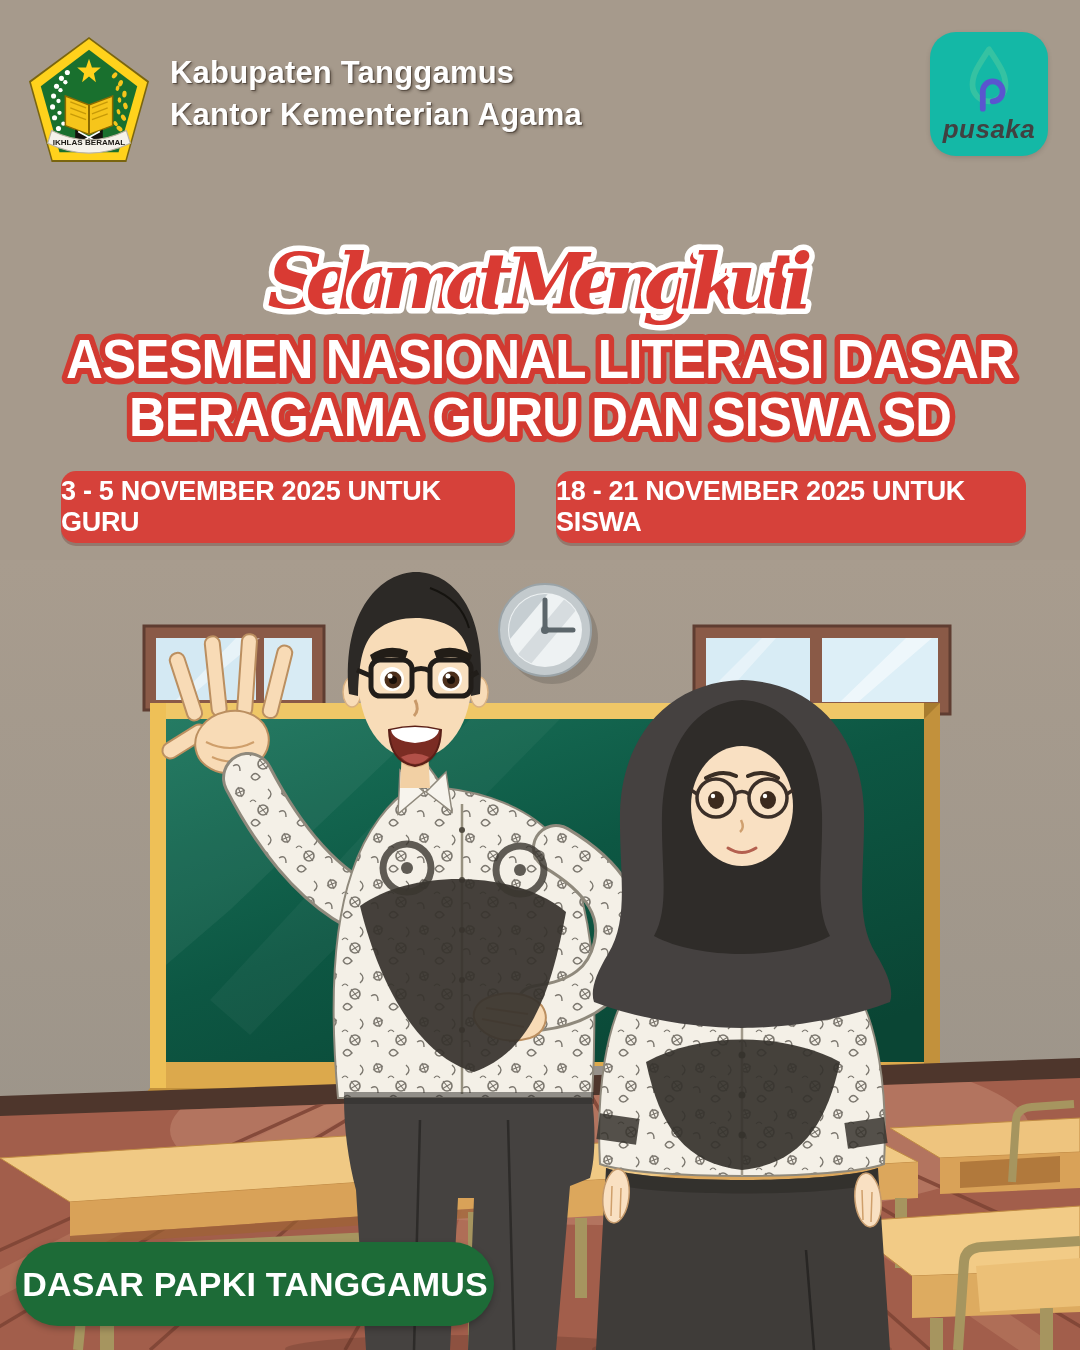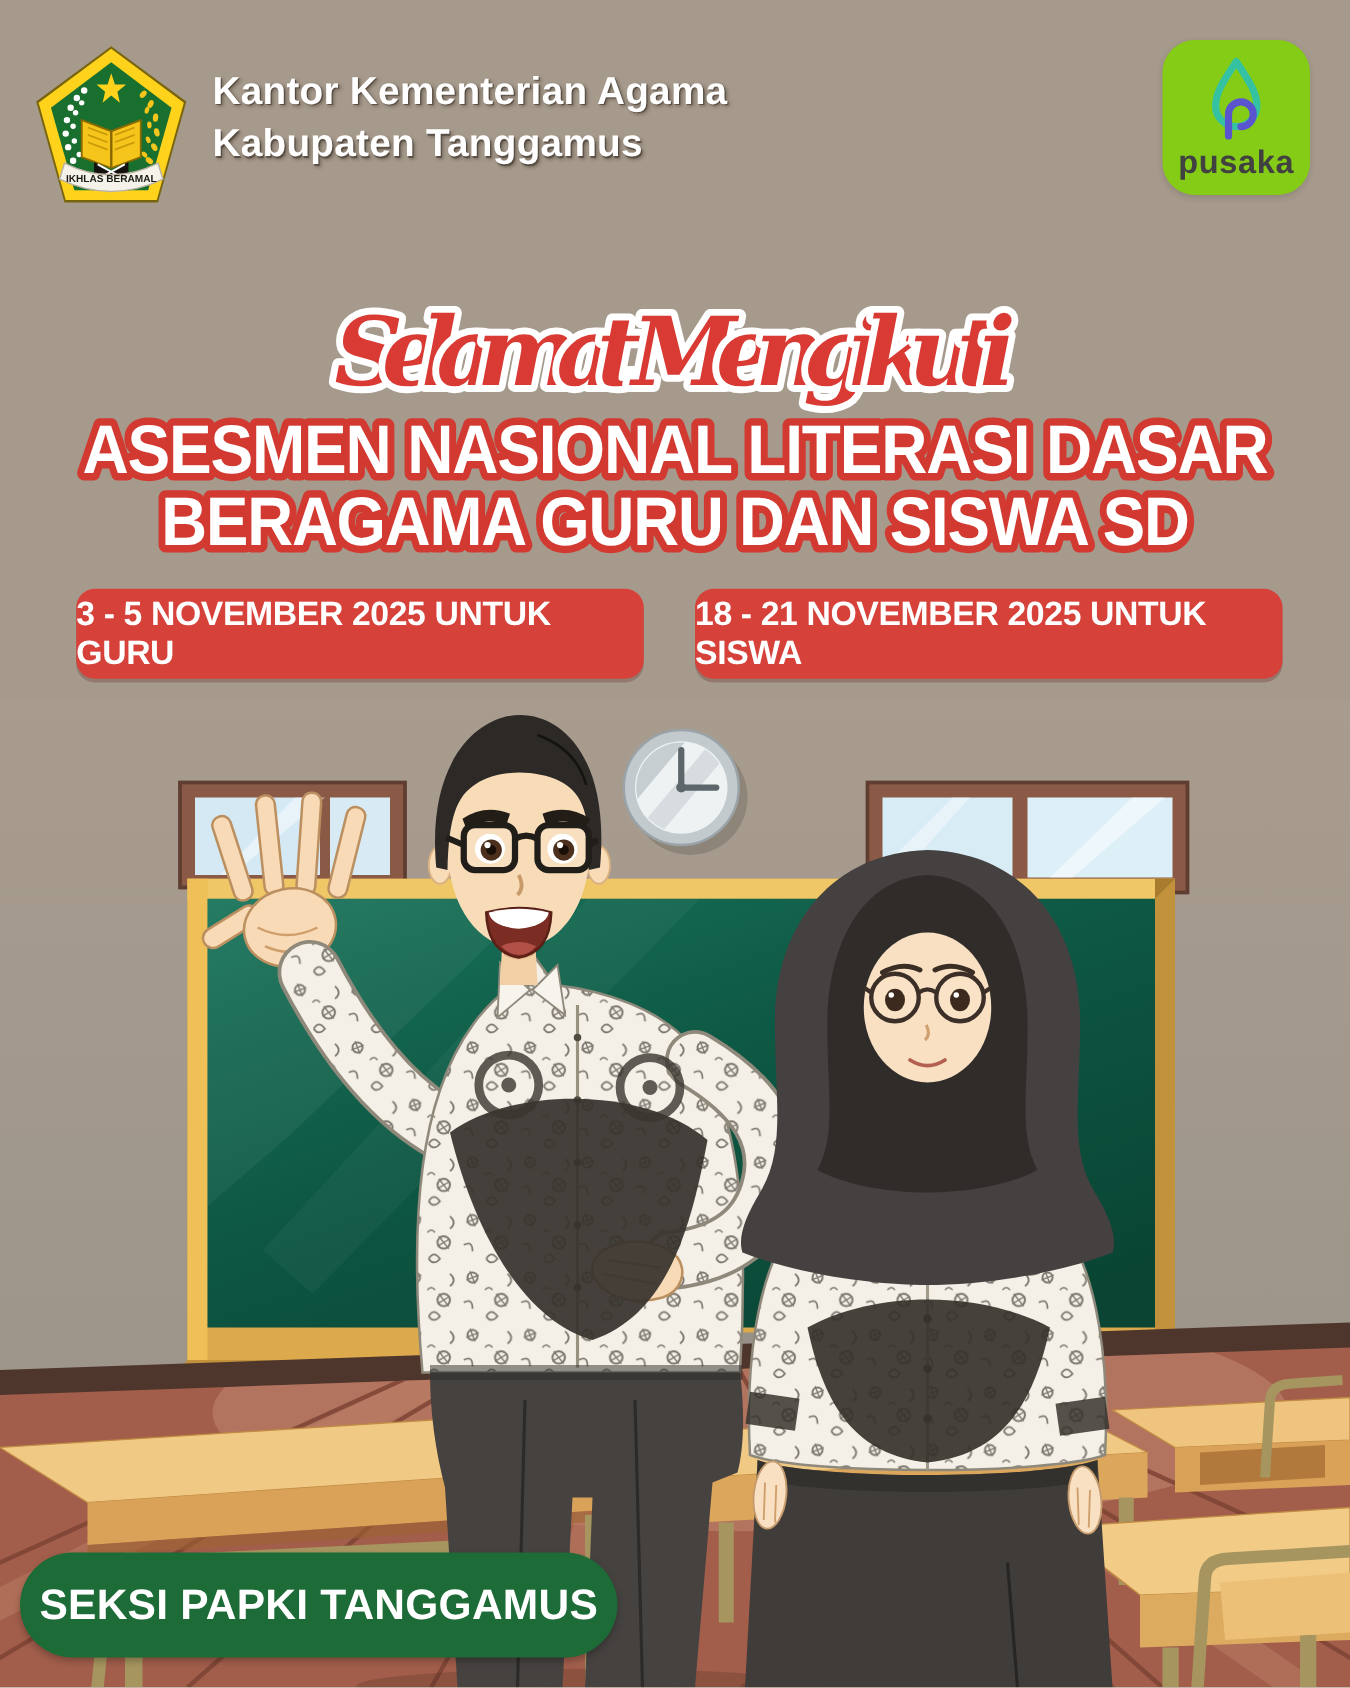--- a/index.html
+++ b/index.html
@@ -4,22 +4,22 @@
 <style>
   html,body{margin:0;padding:0;}
   .poster{position:relative;width:1080px;height:1350px;overflow:hidden;
     background:#a69a8c;font-family:"Liberation Sans",sans-serif;}
   
   .kemenag-logo{position:absolute;left:26px;top:34px;width:126px;height:132px;}
   .org-text{position:absolute;left:170px;top:52px;color:#fff;font-weight:bold;
     font-size:31px;line-height:42px;letter-spacing:.2px;
     text-shadow:1px 1px 0 rgba(60,50,40,.55),2px 2px 3px rgba(50,40,30,.45);}
   .pusaka-card{position:absolute;left:930px;top:32px;width:118px;height:124px;
-    background:#84cc16;border-radius:26px;display:flex;flex-direction:column;
-    align-items:center;justify-content:center;box-shadow:0 2px 5px rgba(0,0,0,.12);}
+    background:#14b8a6;border-radius:26px;display:flex;flex-direction:column;
+    align-items:center;justify-content:center;box-shadow:0 2px 5px rgba(0,0,0,.12);font-style:italic;}
   .pusaka-card svg{width:52px;height:66px;margin-top:2px;}
   .pusaka-label{font-size:26px;font-weight:600;color:#414141;letter-spacing:.5px;margin-top:2px;}
   
   .script-svg{position:absolute;left:0;top:226px;width:1080px;height:110px;}
   .title-svg{position:absolute;left:0;top:312px;width:1080px;height:140px;}
   .script-text{font-family:"DejaVu Serif",serif;font-style:italic;font-weight:bold;
     font-size:76px;fill:#d93a33;stroke:#ffffff;stroke-width:11px;
     paint-order:stroke;stroke-linejoin:round;}
   .title-text{font-family:"Liberation Sans",sans-serif;font-weight:bold;font-size:55px;
     fill:#ffffff;stroke:#d23a31;stroke-width:12px;paint-order:stroke;stroke-linejoin:round;
@@ -79,22 +79,22 @@
       <path d="M64 71 L64 101" stroke="#8a6a00" stroke-width="2"></path>
       <path d="M45 68 L61 74 M45 74 L61 80 M45 80 L61 86 M83 68 L67 74 M83 74 L67 80 M83 80 L67 86" stroke="#c79a08" stroke-width="1.4" fill="none"></path>
       <path d="M50 96 L64 104 L78 96 L78 105 L64 113 L50 105 Z" fill="#14120e"></path>
       <path d="M53 98 L75 110 M75 98 L53 110" stroke="#ffffff" stroke-width="1.6"></path>
     </g>
     <path d="M26 97 Q64 116 102 97 L106 110 Q64 130 22 110 Z" fill="#f5f2ea" stroke="#b9b2a2" stroke-width="1.2"></path>
     <text x="64" y="112" text-anchor="middle" font-size="8.2" font-weight="bold" fill="#1c1a15">IKHLAS BERAMAL</text>
   </svg>
 
   <div class="org-text">
+    <div>Kabupaten Tanggamus</div>
     <div>Kantor Kementerian Agama</div>
-    <div>Kabupaten Tanggamus</div>
   </div>
 
   <div class="pusaka-card">
     <svg viewBox="0 0 60 80">
       <path d="M30 4 C19 21 10 33 10 47 a20 20 0 0 0 40 0 C50 33 41 21 30 4 Z" fill="none" stroke="#35c2a2" stroke-width="7" stroke-linejoin="round"></path>
       <path d="M22.5 76 L22.5 55 a12 12 0 1 1 12 12" fill="none" stroke="#5a55cf" stroke-width="7" stroke-linecap="round"></path>
     </svg>
     <div class="pusaka-label">pusaka</div>
   </div>
 
@@ -365,16 +365,16 @@
           <circle cx="713" cy="796" r="2.2" fill="#fff"></circle>
         <ellipse cx="768" cy="800" rx="8" ry="9" fill="#3c2a1e"></ellipse>
           <circle cx="765" cy="796" r="2.2" fill="#fff"></circle>
       </g>
       <path d="M741 820 Q745 828 740 832" stroke="#cf9f6e" stroke-width="2.5" fill="none"></path>
       <path d="M728 848 Q742 857 756 848" stroke="#b4604f" stroke-width="3" fill="none" stroke-linecap="round"></path>
     </g>
   </svg>
 
   <div class="footer-badge">
-    <span>SEKSI PAPKI TANGGAMUS</span>
+    <span>DASAR PAPKI TANGGAMUS</span>
   </div>
 
 </div>
 
 </body></html>

